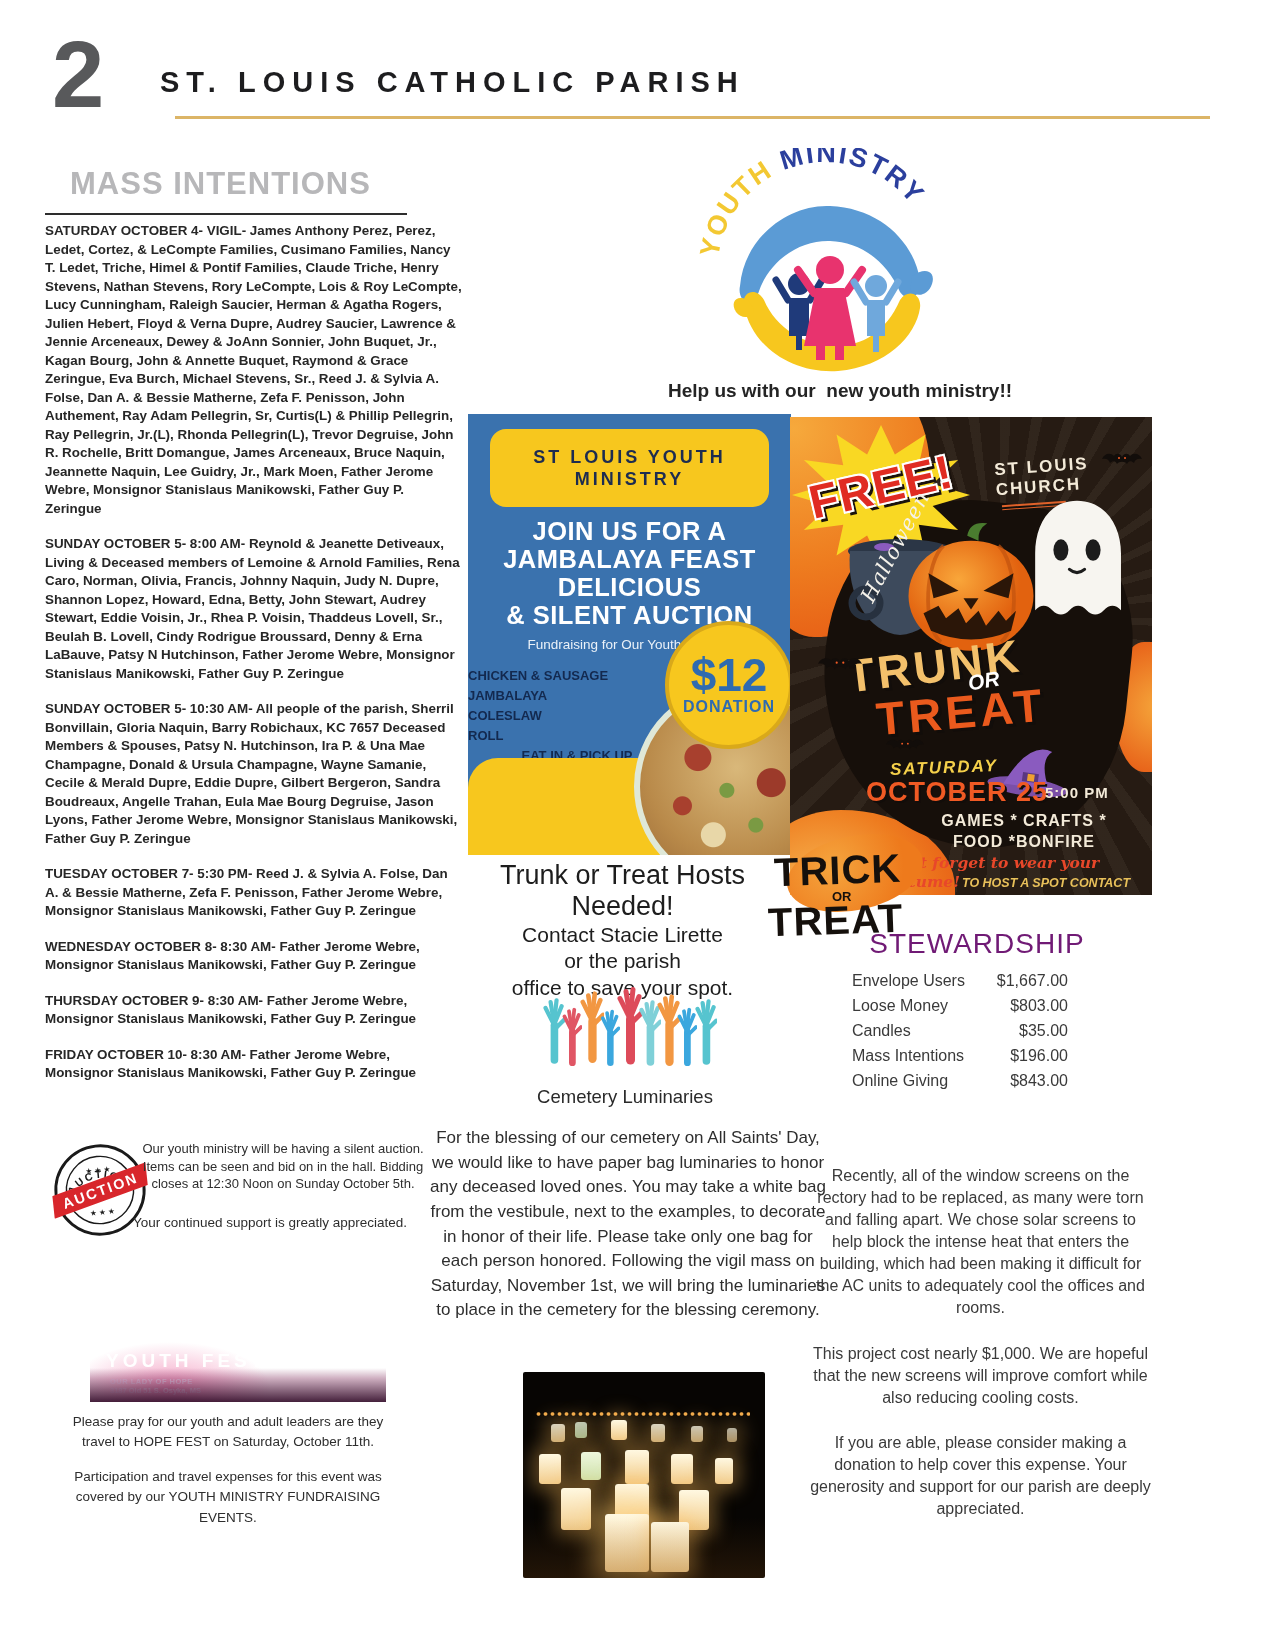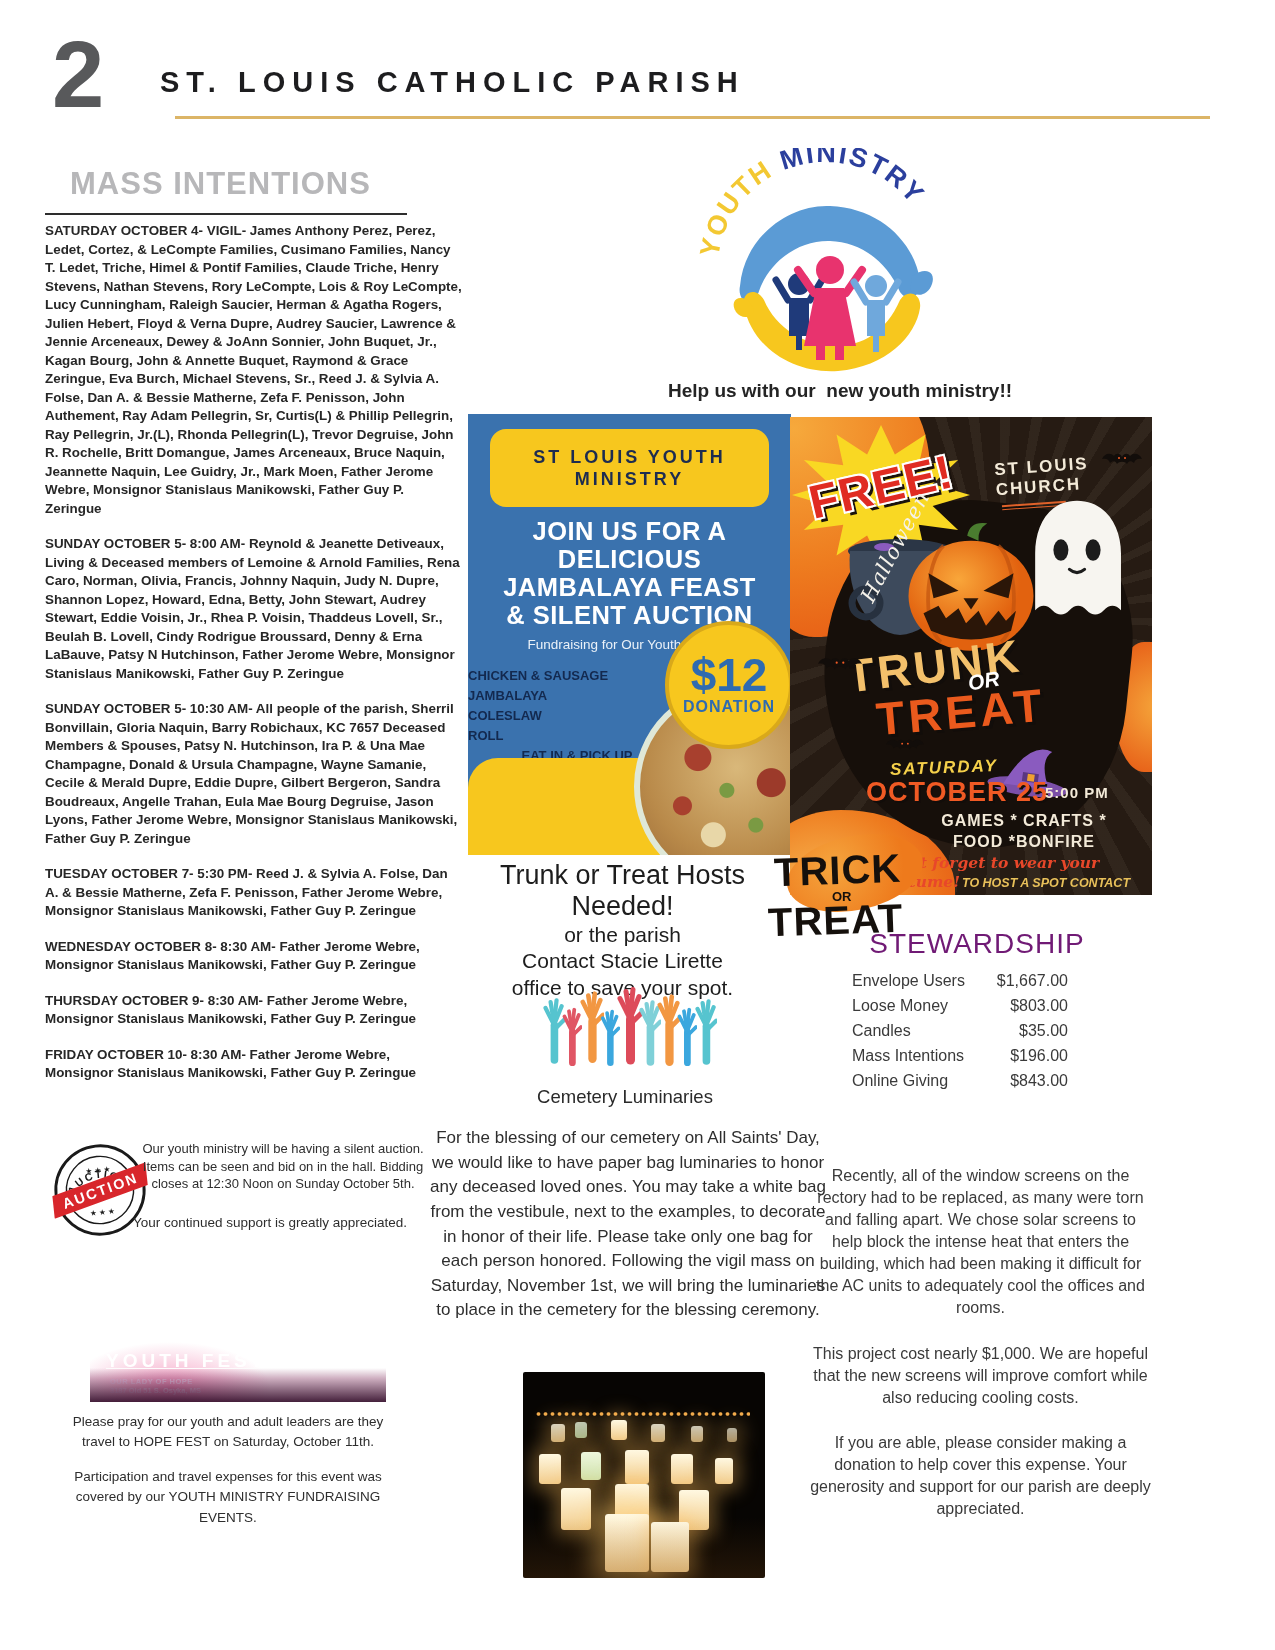--- a/index.html
+++ b/index.html
@@ -22,21 +22,21 @@
   .auction-note { left:138px; top:1140px; width:290px; font-size:13px; color:#2e2e2e; text-align:center; line-height:1.35; }
   .auction-support { left:110px; top:1215px; width:320px; font-size:13.5px; color:#2e2e2e; text-align:center; }
   .stamp { left:52px; top:1142px; width:96px; height:96px; transform:rotate(-6deg); }
 
   
   .hope { left:90px; top:1280px; width:296px; height:122px; overflow:hidden;
           background:linear-gradient(155deg,#8d429e0 0%,#6a2d8f 40%,#55257d 65%,#93407f 100%), #5c2a82; }
   .hope-bg-glow { position:absolute; left:-20px; bottom:-30px; width:200px; height:90px; border-radius:50%;
           background:radial-gradient(closest-side, rgba(235,90,150,.55), transparent); }
   .hope-title { position:absolute; left:12px; top:0px; font-size:58px; font-weight:800; color:#fff; letter-spacing:1px; }
-  .hope-sub   { position:absolute; left:16px; top:70px; font-size:19px; font-weight:700; color:#fff; letter-spacing:4px;text-decoration:underline; }
+  .hope-sub   { position:absolute; left:16px; top:70px; font-size:19px; font-weight:700; color:#fff; letter-spacing:4px; }
   .hope-org   { position:absolute; left:20px; top:97px; font-size:7.5px; font-weight:700; color:#f3e3f7; letter-spacing:.5px; }
   .hope-addr  { position:absolute; left:20px; top:106px; font-size:7.5px; font-weight:700; color:#f3e3f7; }
   .hope-crowd { position:absolute; left:0; bottom:0; width:100%; height:34px;
           background:linear-gradient(to top, rgba(48,8,38,.9), rgba(120,30,80,.35) 70%, transparent); }
   .hope-text1 { left:70px; top:1412px; width:316px; font-size:13.5px; color:#2e2e2e; text-align:center; line-height:1.5; }
   .hope-text2 { left:70px; top:1467px; width:316px; font-size:13.5px; color:#2e2e2e; text-align:center; line-height:1.5; }
 
   
   .ym-logo { left:688px; top:148px; width:272px; height:240px; }
   .ym-tagline { left:640px; top:380px; width:400px; text-align:center; font-size:19px; font-weight:700; color:#242424; white-space:pre; }
@@ -265,22 +265,22 @@
   </svg>
   <div class="abs ym-tagline">Help us with our  new youth ministry!!</div>
 
   <div class="abs jam">
     <div class="jam-head">
       <div>ST LOUIS YOUTH</div>
       <div>MINISTRY</div>
     </div>
     <div class="jam-title">
       <div>JOIN US FOR A</div>
+      <div>JAMBALAYA FEAST</div>
       <div>DELICIOUS</div>
-      <div>JAMBALAYA FEAST</div>
       <div>&amp; SILENT AUCTION</div>
     </div>
     <div class="jam-sub">Fundraising for Our Youth Ministry</div>
     <div class="jam-menu">
       <div>CHICKEN &amp; SAUSAGE JAMBALAYA</div>
       <div>COLESLAW</div>
       <div>ROLL</div>
     </div>
     <div class="jam-serve">
       <div>EAT IN &amp; PICK UP</div>
@@ -380,22 +380,22 @@
     <svg class="bat" style="right:10px; top:34px;" width="40" height="20" viewBox="0 0 40 20">
       <path d="M20,6 C18,2 14,2 12,5 C8,1 2,3 0,8 C5,7 7,9 8,12 C11,9 14,10 15,13 C17,10 23,10 25,13 C26,10 29,9 32,12 C33,9 35,7 40,8 C38,3 32,1 28,5 C26,2 22,2 20,6 Z" fill="#120d0a"></path>
       <circle cx="17" cy="7" r="1" fill="#f05a24"></circle>
         <circle cx="23" cy="7" r="1" fill="#f05a24"></circle>
     </svg>
   </div>
 
   <div class="abs hosts">
     <div class="h1">Trunk or Treat Hosts</div>
     <div class="h1">Needed!</div>
+    <div class="h2">Contact Stacie Lirette</div>
     <div class="h2">or the parish</div>
-    <div class="h2">Contact Stacie Lirette</div>
     <div class="h2">office to save your spot.</div>
   </div>
 
   <svg class="abs hands" viewBox="0 0 190 85">
     <defs>
       <symbol id="hand" viewBox="0 0 26 80">
         <rect x="9" y="30" width="9" height="50" rx="4.5" fill="currentColor"></rect>
         <g stroke="currentColor" stroke-width="5" stroke-linecap="round" fill="none">
           <path d="M13,34 L3,14"></path>
             <path d="M13,32 L9,7"></path>

